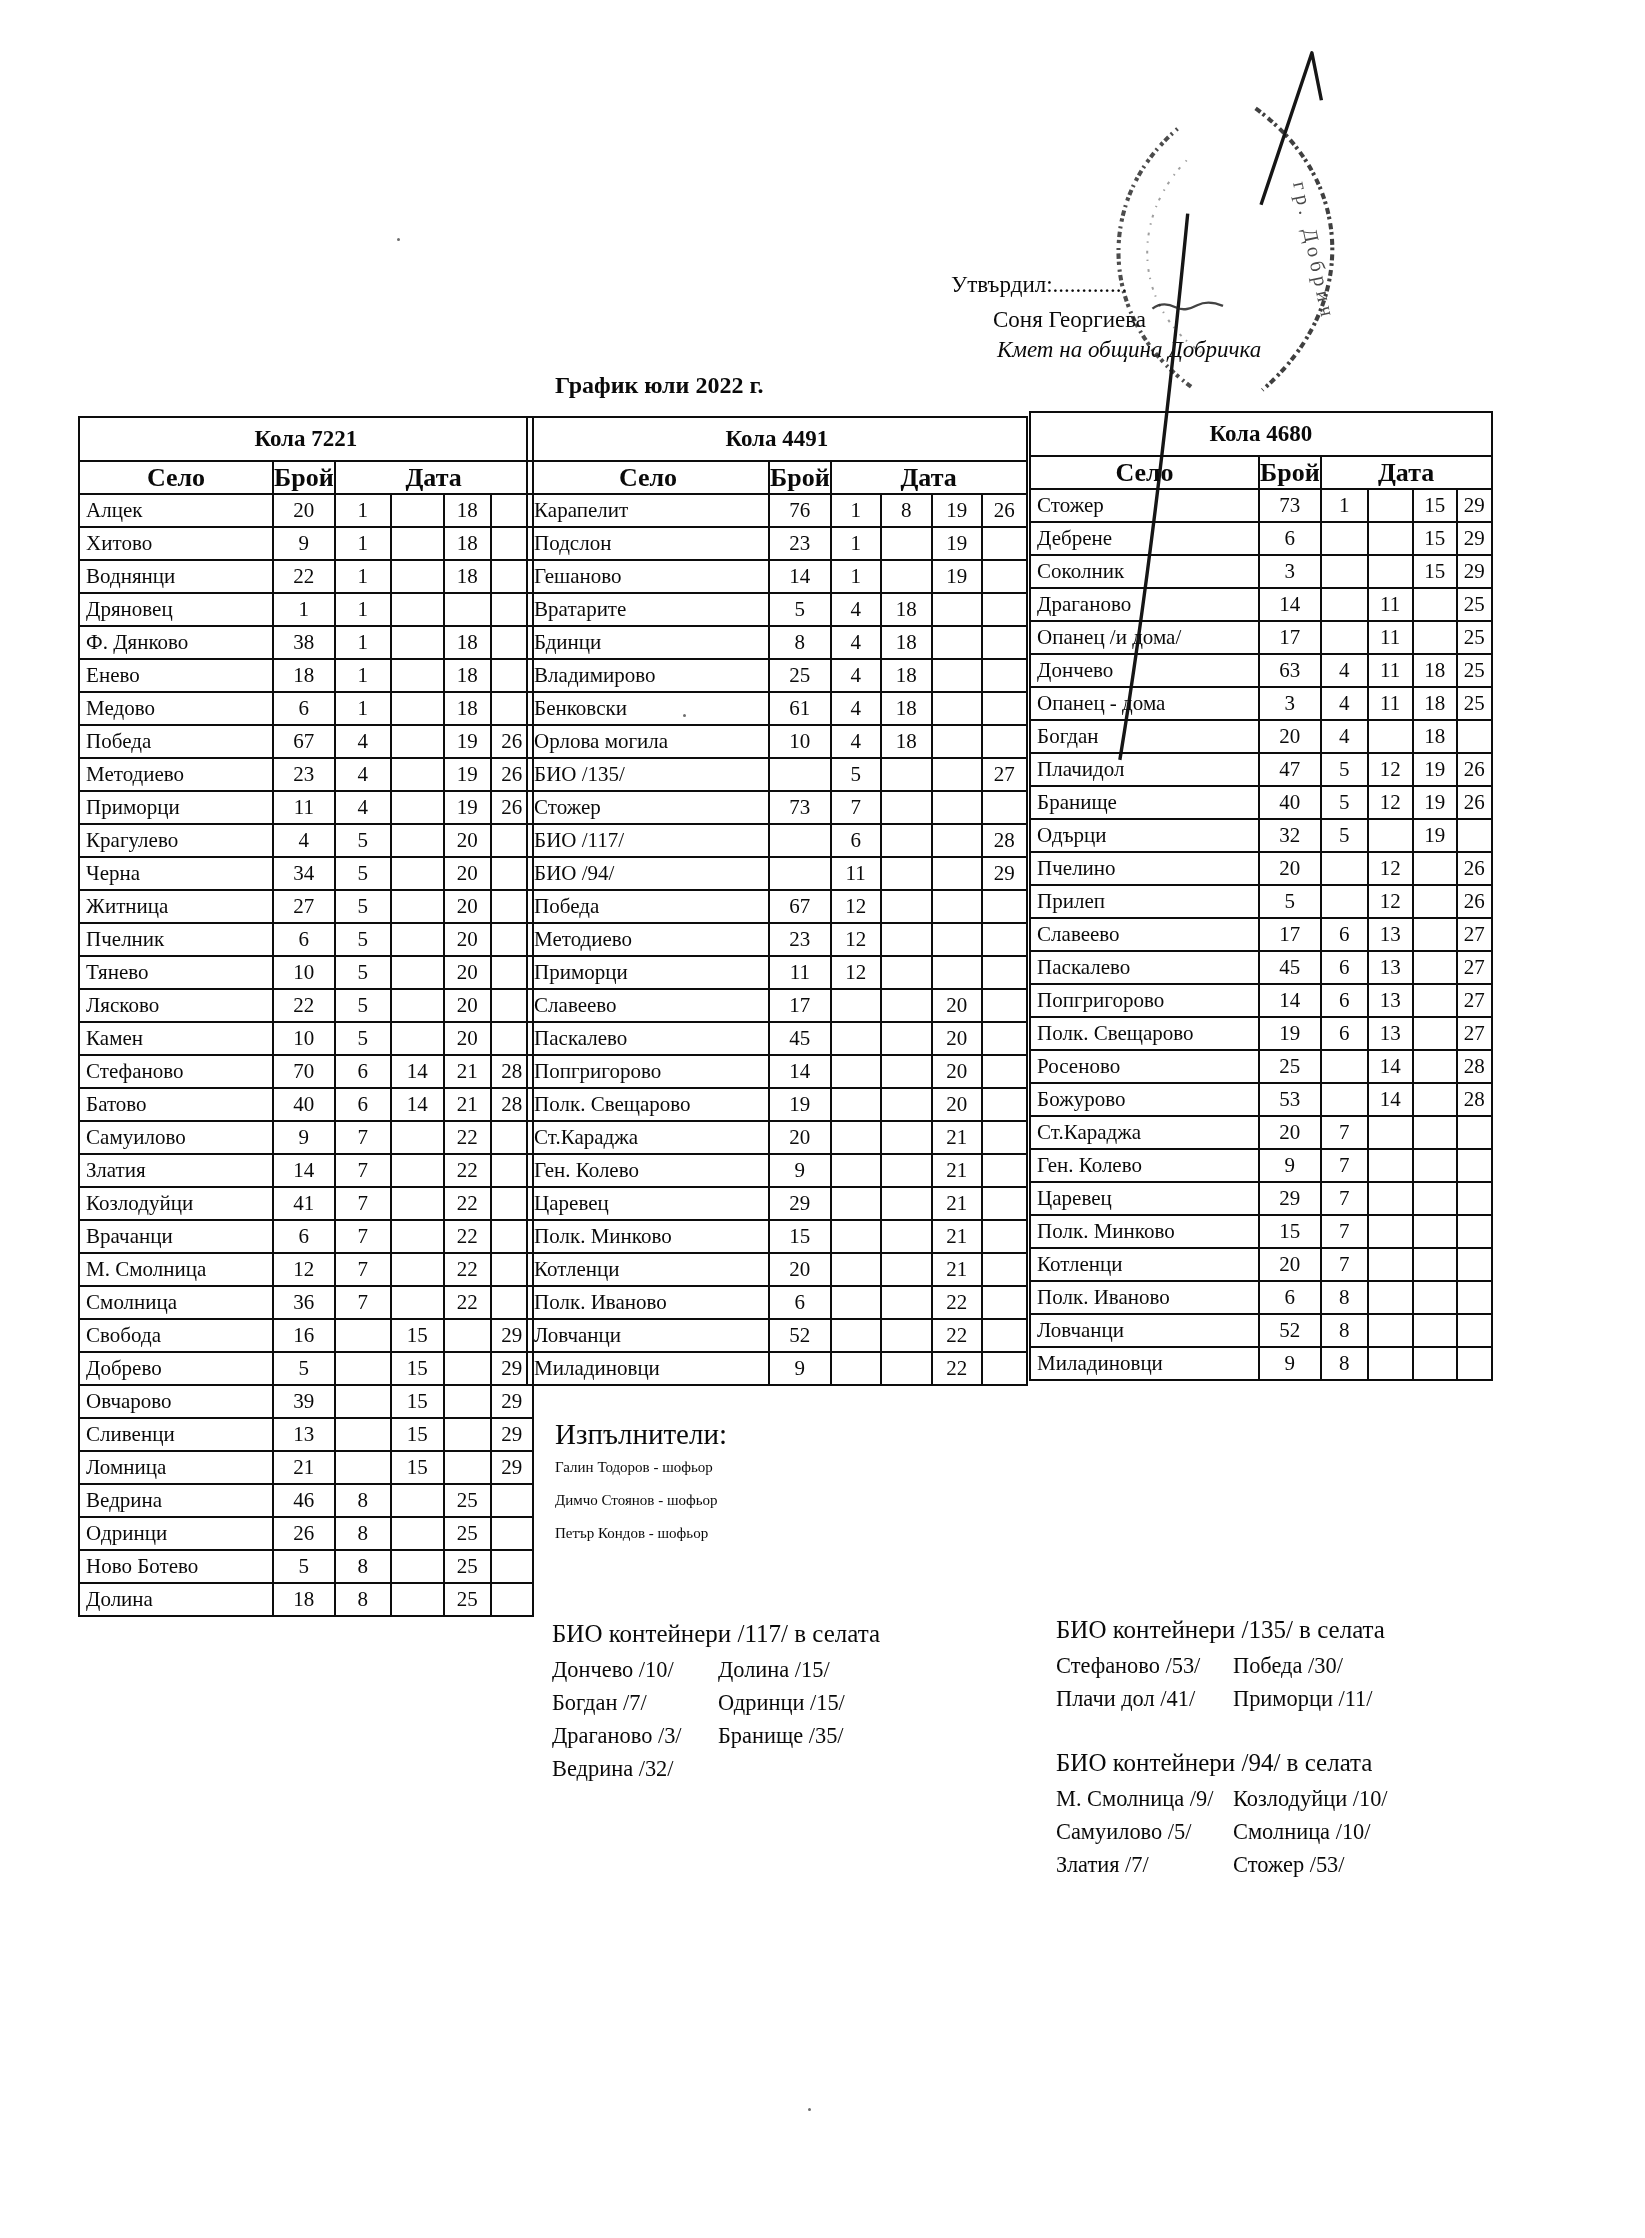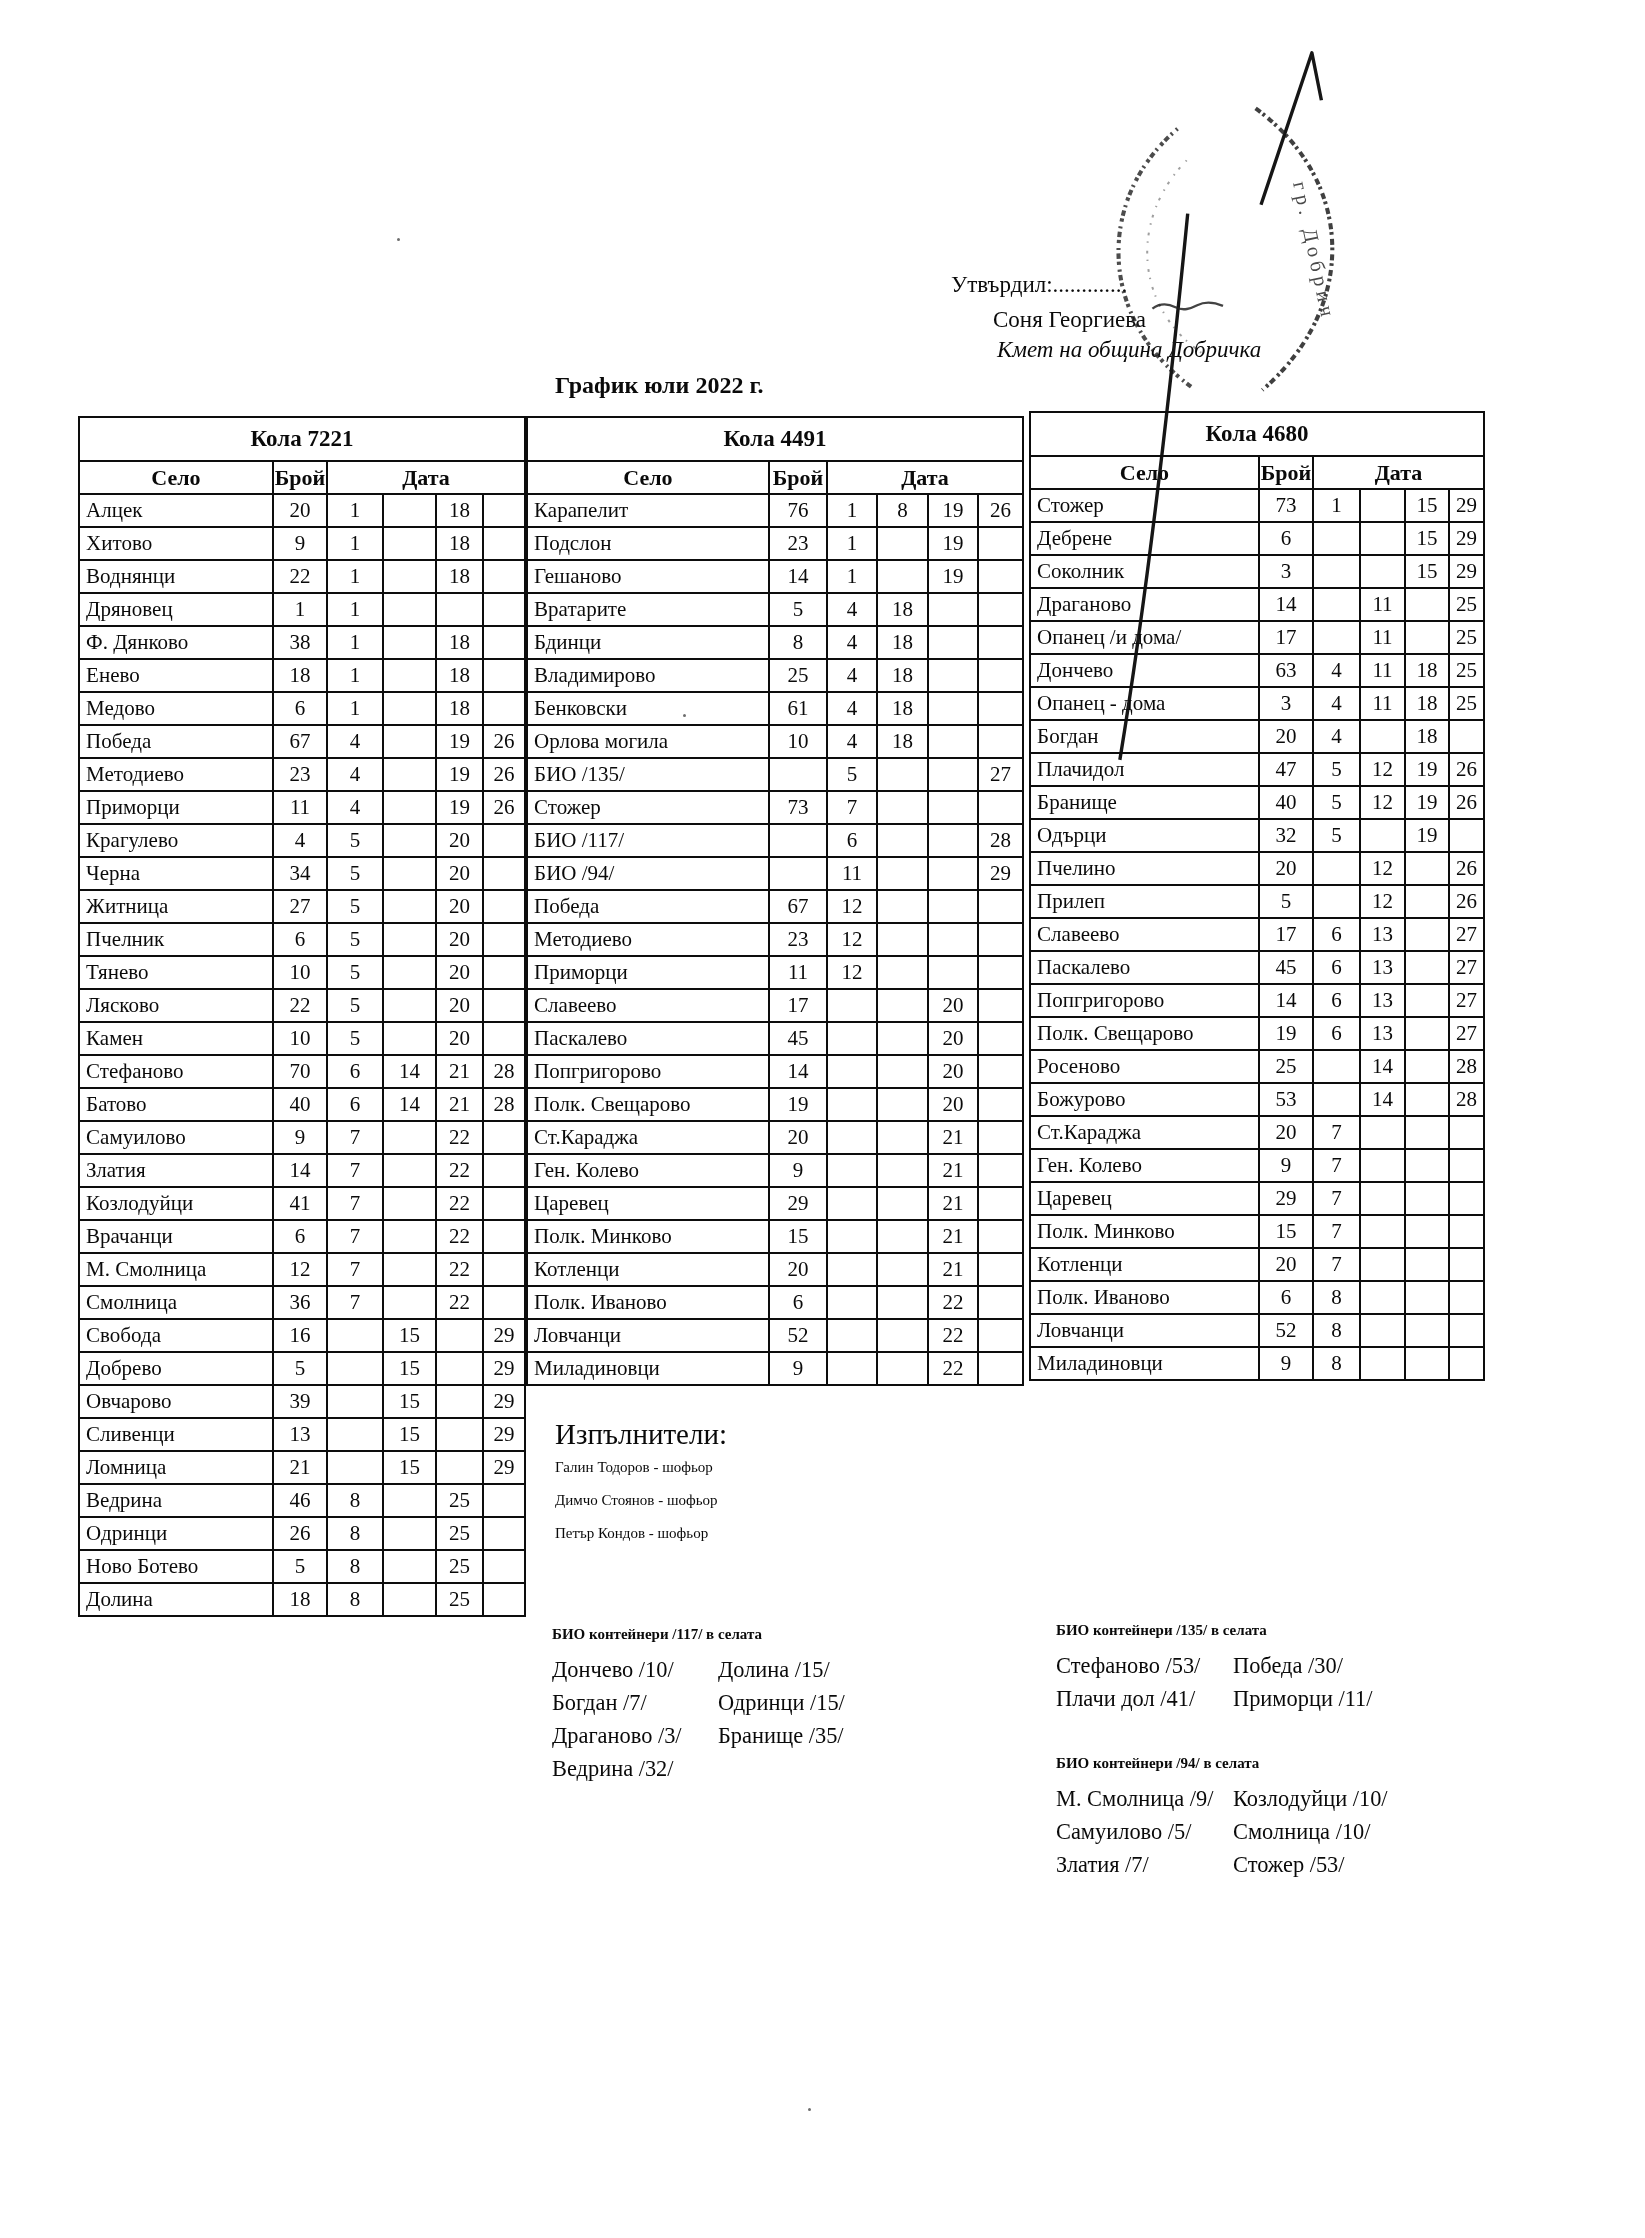--- a/index.html
+++ b/index.html
@@ -12,36 +12,36 @@
   .hdr-line{position:absolute;font-size:23px;white-space:nowrap;}
   #approved{left:951px;top:272px;}
   #approver-name{left:993px;top:307px;}
   #approver-title{left:997px;top:337px;font-style:italic;}
   #doc-title{position:absolute;left:555px;top:372px;font-size:24px;font-weight:bold;white-space:nowrap;}
 
   
   table{position:absolute;border-collapse:collapse;table-layout:fixed;background:transparent;border:1.4px solid #0b0b0b;}
   th,td{border:2px solid #0d0d0d;overflow:hidden;white-space:nowrap;box-sizing:border-box;}
   th.tname{font-size:23px;font-weight:bold;height:31px;text-align:center;padding:8px;}
-  th.chead{font-size:22px;font-weight:bold;height:33px;text-align:center;padding:0;}
+  th.chead{font-size:26px;font-weight:bold;height:33px;text-align:center;padding:0;}
   td{height:33px;font-size:21px;padding:0;}
   td.c-village{text-align:left;padding-left:6.1px;}
   td.c-num{text-align:center;}
   #t1{left:78px;top:416px;}
   #t2{left:526px;top:416px;}
   #t3{left:1029px;top:411px;}
 
   
   .txt{position:absolute;font-size:22.4px;white-space:nowrap;}
   #executors{left:555px;top:1418px;}
   .exec-label{font-size:29px;height:33px;line-height:33px;}
   #executors .list-item{height:33px;line-height:33px;font-size:15px;}
 
   .bio{position:absolute;font-size:22.4px;}
-  .bio-title{font-weight:bold;height:34px;line-height:30px;font-size:15px;white-space:nowrap;}
+  .bio-title{font-weight:normal;height:34px;line-height:30px;font-size:25px;white-space:nowrap;}
   .bio-cols{display:flex;}
   .bio-col .list-item{height:33px;line-height:33px;white-space:nowrap;}
   #bio117{left:552px;top:1619px;}
   #bio117 .bio-col.first{width:166px;}
   #bio135{left:1056px;top:1615px;}
   #bio135 .bio-col.first{width:177px;}
   #bio94{left:1056px;top:1748px;}
   #bio94 .bio-col.first{width:177px;}
 
   

